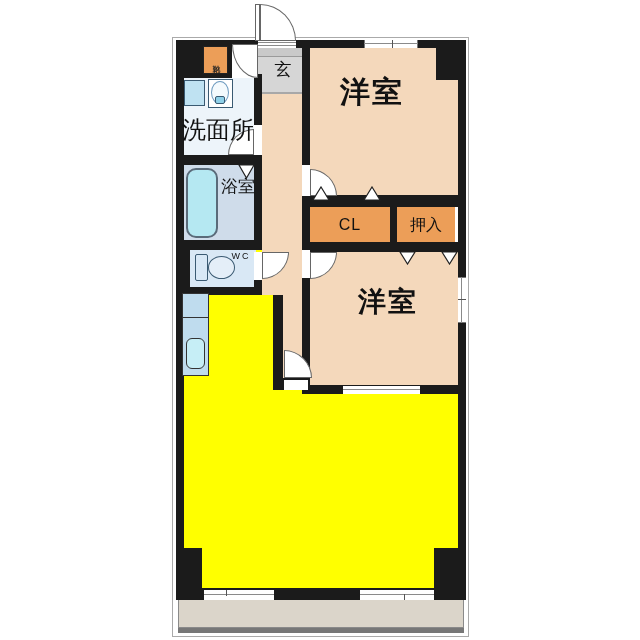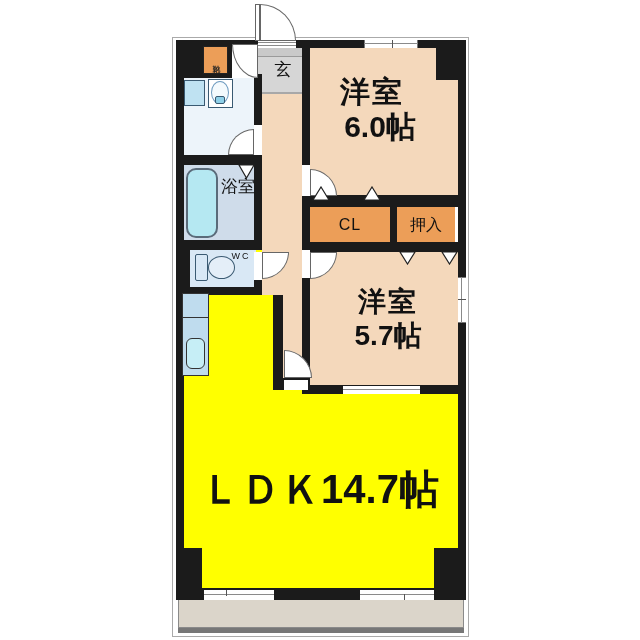--- a/index.html
+++ b/index.html
@@ -124,23 +124,21 @@
   <div class="r" style="left:211px;top:81px;width:18px;height:23px;background:#f4fafd;border:1px solid #6f9cc0;border-radius:50%;"></div>
   <div class="r" style="left:215px;top:96px;width:10px;height:8px;background:#8fd0e8;border:1px solid #3a5a72;border-radius:2px;"></div>
   <div class="r" style="left:186px;top:168px;width:32px;height:70px;background:#B5E8F2;border:2px solid #5a6b7a;border-radius:10px;"></div>
   <div class="r" style="left:195px;top:254px;width:13px;height:27px;background:#d8e8f6;border:1px solid #3a5a72;border-radius:2px;"></div>
   <div class="r" style="left:208px;top:256px;width:27px;height:23px;background:#e4eef8;border:1px solid #3a5a72;border-radius:50%;"></div>
   <div class="r" style="left:182px;top:293px;width:27px;height:83px;background:#BFDCEE;border:1px solid #333;"></div>
   <div class="r" style="left:182px;top:317px;width:27px;height:1px;background:#333;"></div>
   <div class="r" style="left:186px;top:338px;width:19px;height:31px;background:#C6EEF6;border:1px solid #333;border-radius:6px;"></div>
 
   <div class="r lbl" style="left:258px;top:60px;width:50px;height:18px;font-size:17px;">玄</div>
+  <div class="r lbl" style="left:178px;top:117px;width:80px;height:26px;font-size:24px;">洗面所</div>
   <div class="r lbl" style="left:214px;top:176px;width:48px;height:20px;font-size:17px;">浴室</div>
   <div class="r lbl" style="left:226px;top:250px;width:30px;height:12px;font-size:9px;letter-spacing:2px;">WC</div>
   <div class="r lbl big" style="left:290px;top:76px;width:164px;height:32px;font-size:30px;letter-spacing:2px;">洋室</div>
-  <div class="r lbl big" style="left:296px;top:110px;width:168px;height:34px;font-size:30px;">6.0帖</div>
   <div class="r lbl" style="left:310px;top:216px;width:80px;height:18px;font-size:16px;letter-spacing:1px;">CL</div>
   <div class="r lbl" style="left:397px;top:216px;width:58px;height:18px;font-size:16px;">押入</div>
   <div class="r lbl big" style="left:306px;top:286px;width:164px;height:32px;font-size:28px;letter-spacing:2px;">洋室</div>
-  <div class="r lbl big" style="left:306px;top:320px;width:164px;height:32px;font-size:28px;">5.7帖</div>
-  <div class="r lbl big" style="left:182px;top:466px;width:276px;height:46px;font-size:40px;">ＬＤＫ14.7帖</div>
 
 </div>
 
 </body></html>

